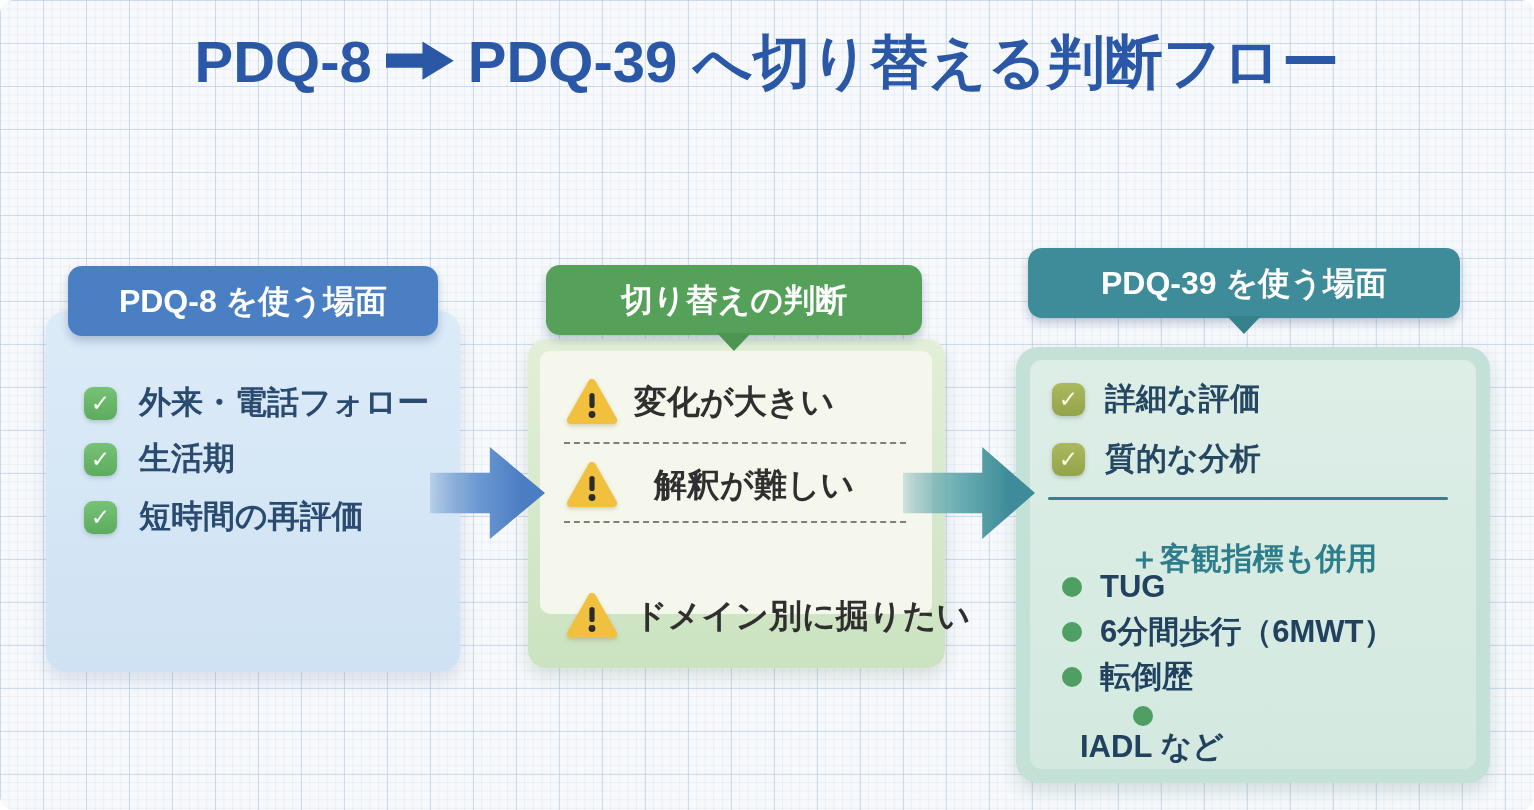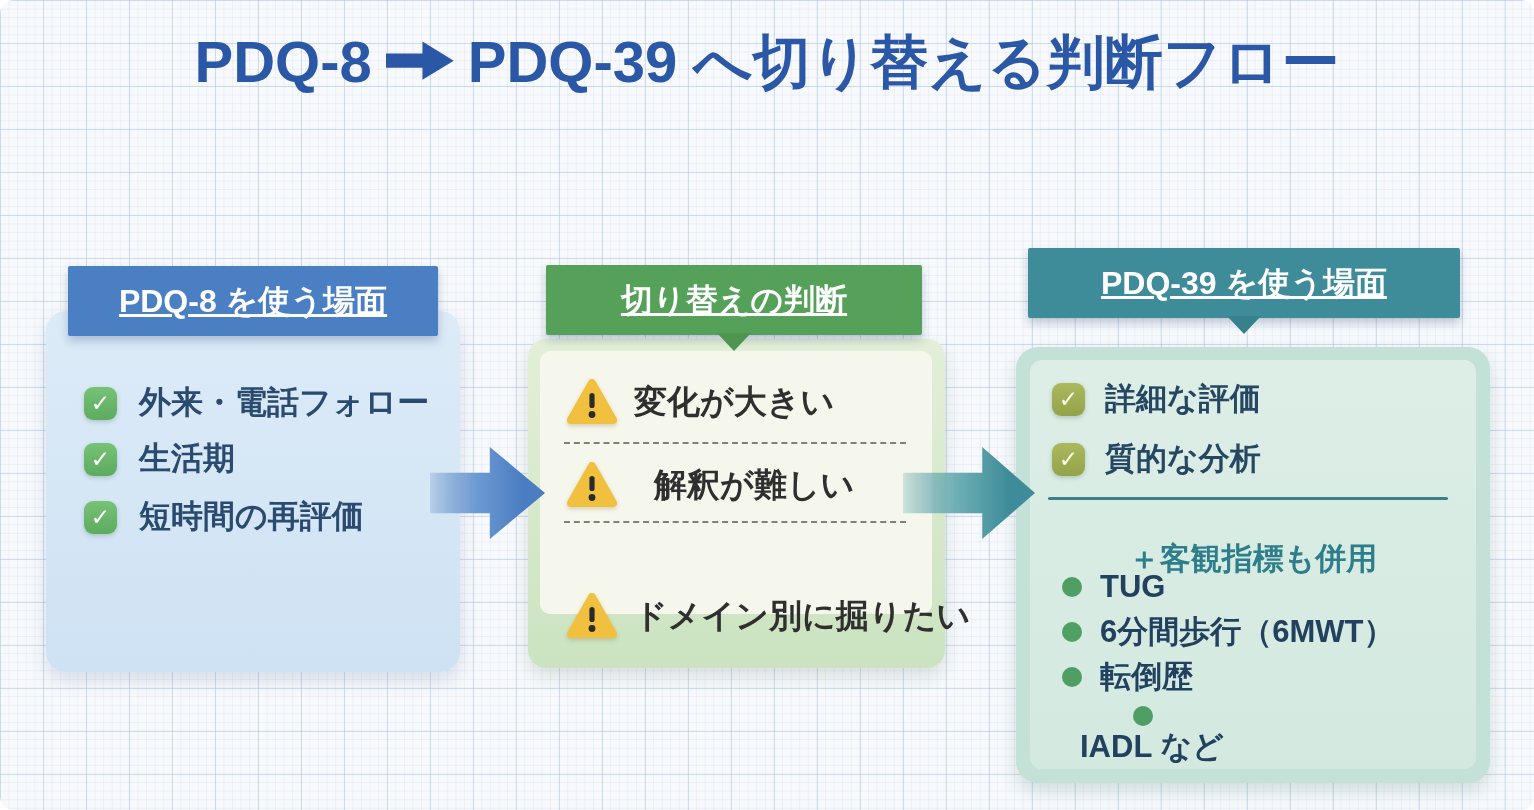--- a/index.html
+++ b/index.html
@@ -46,23 +46,23 @@
     left:1016px;top:347px;width:474px;height:436px;border-radius:22px;
     background:#c3e1d7;
     box-shadow:0 8px 18px rgba(60,110,105,0.20);
   }
   .right-inner{
     position:absolute;z-index:2;left:1030px;top:360px;width:446px;height:409px;
     border-radius:12px;background:linear-gradient(180deg,#ddeee7 0%,#d3e9e0 100%);
   }
 
   .hdr{
-    position:absolute;z-index:6;height:70px;border-radius:2px;
+    position:absolute;z-index:6;height:70px;border-radius:14px;
     color:#ffffff;font-size:32px;font-weight:bold;text-align:center;line-height:70px;
-    box-shadow:0 5px 10px rgba(40,70,110,0.28);white-space:nowrap;text-decoration:underline;
+    box-shadow:0 5px 10px rgba(40,70,110,0.28);white-space:nowrap;
   }
   .hdr-left{left:68px;top:266px;width:370px;background:#4b7fc4;}
   .hdr-mid{left:546px;top:265px;width:376px;background:#55a159;}
   .hdr-right{left:1028px;top:248px;width:432px;background:#3e8c99;}
   .tail{
     position:absolute;left:50%;bottom:-16px;transform:translateX(-50%);
     width:0;height:0;border-left:17px solid transparent;border-right:17px solid transparent;
   }
   .tail-green{border-top:18px solid #4d9551;}
   .tail-teal{border-top:18px solid #37818d;}

